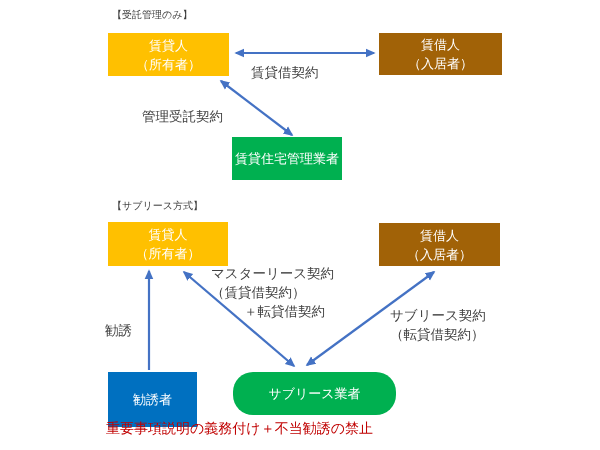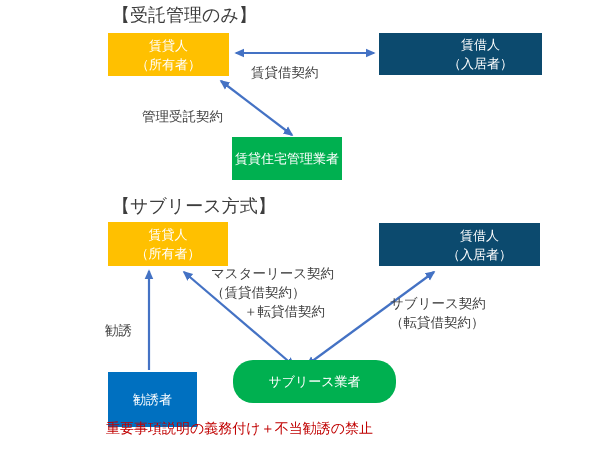--- a/index.html
+++ b/index.html
@@ -12,31 +12,31 @@
   }
   .arrows-layer{position:absolute;left:0;top:0;z-index:1;}
   .box{
     position:absolute;z-index:2;
     display:flex;align-items:center;justify-content:center;
     text-align:center;color:#ffffff;
     font-size:13px;line-height:19px;
   }
   .box .box-label{white-space:pre-line;}
   .box-owner{background:#FFC000;align-items:center;}
-  .box-tenant{background:#0c4a6e;padding-left:40px;}
+  .box-tenant{background:#a16207;}
   .box-manager{background:#00B050;}
   .box-solicitor{background:#0070C0;}
   .lbl{
     position:absolute;z-index:3;
     color:#404040;font-size:13.5px;line-height:19px;
     white-space:pre-line;
   }
   .section-title{
     position:absolute;z-index:3;
-    color:#3d3d3d;font-size:18px;line-height:16px;
+    color:#3d3d3d;font-size:10px;line-height:16px;
     white-space:nowrap;
   }
   .note{
     position:absolute;z-index:3;
     color:#C00000;font-size:14px;line-height:17px;
     white-space:nowrap;
   }
 </style>
 </head>
 <body>
@@ -85,29 +85,29 @@
 
   <div class="box box-tenant" style="left:379px;top:223px;width:121px;height:43px;">
     <span class="box-label">賃借人
 （入居者）</span>
   </div>
 
   <div class="box box-solicitor" style="left:108px;top:372px;width:89px;height:55px;">
     <span class="box-label">勧誘者</span>
   </div>
 
-  <div class="box box-manager" style="left:233px;top:360px;width:163px;height:43px;border-radius:20px;">
+  <div class="box box-manager" style="left:233px;top:372px;width:163px;height:43px;border-radius:20px;">
     <span class="box-label">サブリース業者</span>
   </div>
 
   <div class="lbl" style="left:211px;top:264px;">マスターリース契約
 （賃貸借契約）</div>
 
   <div class="lbl" style="left:244px;top:302px;">＋転貸借契約</div>
 
-  <div class="lbl" style="left:390px;top:294px;">サブリース契約
+  <div class="lbl" style="left:390px;top:306px;">サブリース契約
 （転貸借契約）</div>
 
   <div class="lbl" style="left:105px;top:321px;">勧誘</div>
 
   <div class="note" style="left:106px;top:420px;">重要事項説明の義務付け＋不当勧誘の禁止</div>
 
 </div>
 
 </body></html>

